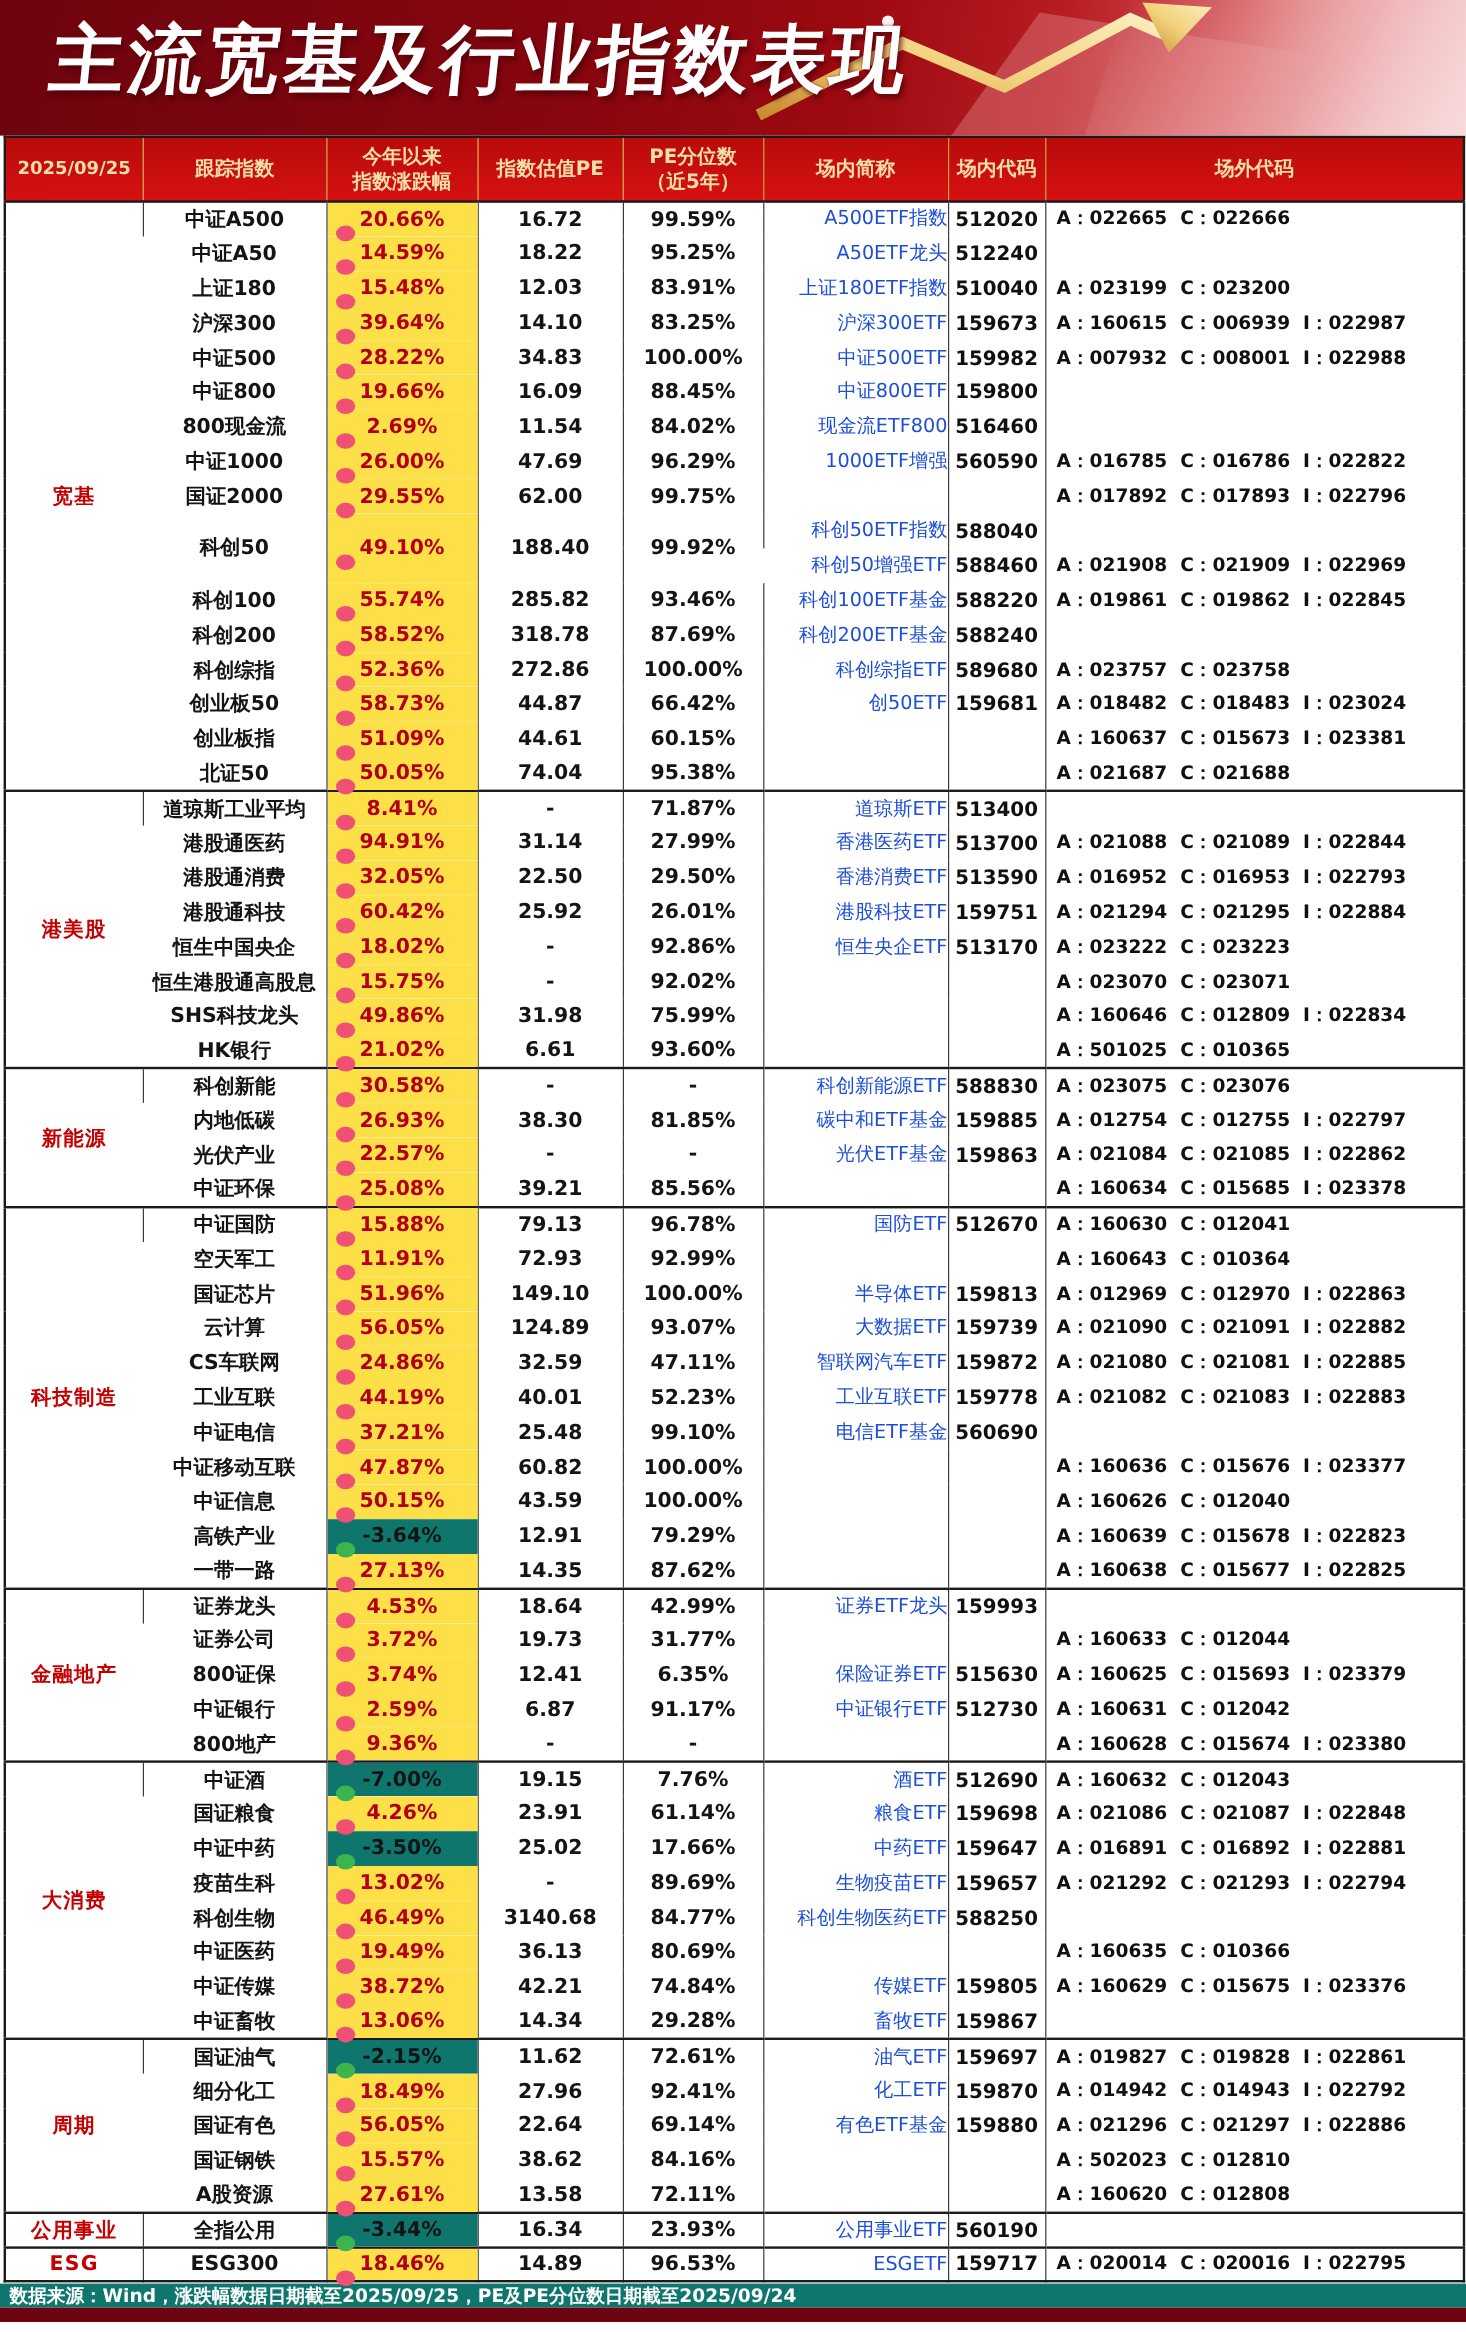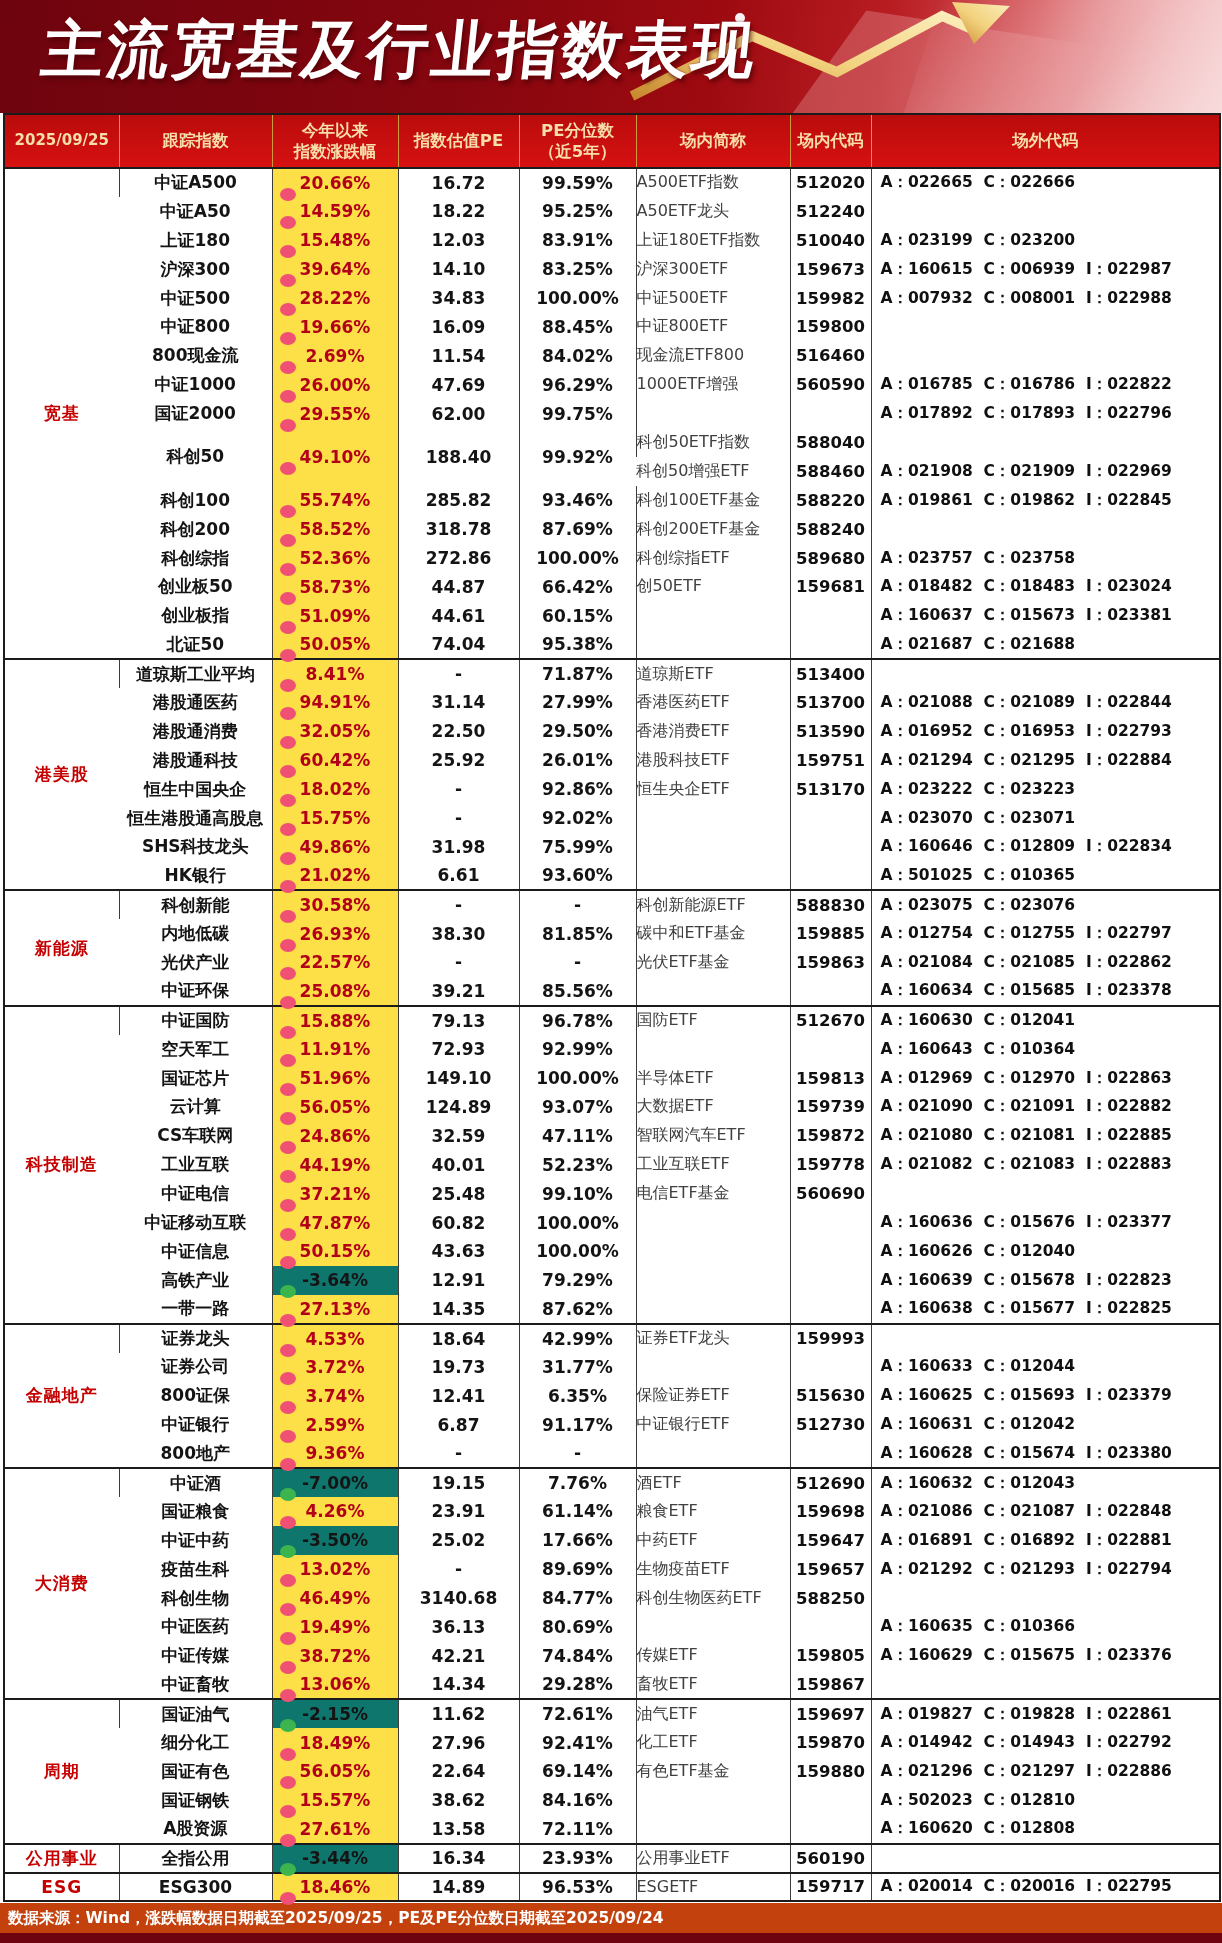--- a/index.html
+++ b/index.html
@@ -34,26 +34,26 @@
   td.idx{font-weight:bold;font-size:17px;color:#141414;text-align:center;white-space:nowrap;margin-left:48px;}
   td.chg{position:relative;text-align:center;}
   td.chg.pos{background:#fde047;}
   td.chg.neg{background:#0f766e;}
   td.chg .val{font-weight:bold;font-size:17px;color:#b30019;}
   td.chg.neg .val{color:#141414;}
   .dot{position:absolute;left:7px;top:calc(50% + 5px);width:16px;height:13px;border-radius:50%;z-index:2;}
   .dot.up{background:#ef5073;}
   .dot.down{background:#3db54e;}
   td.pe,td.pct{font-weight:bold;font-size:17px;color:#141414;text-align:center;}
-  td.abbr{font-size:16px;color:#404040;text-align:left;white-space:nowrap;}
+  td.abbr{font-size:16px;color:#1d4ed8;text-align:right;white-space:nowrap;}
   td.code{font-size:16.5px;font-weight:bold;color:#101010;text-align:center;}
   td.otc{font-size:15.5px;font-weight:bold;color:#101010;text-align:left;padding-left:9px;white-space:pre;}
 
   
-  .footer{height:30px;background:#c2410c;color:#ffffff;font-weight:bold;font-size:15.5px;
+  .footer{height:20px;background:#0f766e;color:#ffffff;font-weight:bold;font-size:15.5px;
     display:flex;align-items:center;padding-left:8px;margin-top:1px;}
   .footer-strip{height:12px;background:#6e0410;}
 </style>
 </head>
 <body>
 
 <div class="page">
 
   <div class="banner">
     <div class="deco1"></div>
@@ -430,21 +430,21 @@
             <td class="chg pos"><span class="dot up"></span><span class="val">47.87%</span></td>
             <td class="pe">60.82</td>
             <td class="pct">100.00%</td>
             <td class="abbr"></td>
             <td class="code"></td>
             <td class="otc">A：160636  C：015676  I：023377</td>
           </tr>
           <tr>
             <td class="idx">中证信息</td>
             <td class="chg pos"><span class="dot up"></span><span class="val">50.15%</span></td>
-            <td class="pe">43.63</td>
+            <td class="pe">43.59</td>
             <td class="pct">100.00%</td>
             <td class="abbr"></td>
             <td class="code"></td>
             <td class="otc">A：160626  C：012040</td>
           </tr>
           <tr>
             <td class="idx">高铁产业</td>
             <td class="chg neg"><span class="dot down"></span><span class="val">-3.64%</span></td>
             <td class="pe">12.91</td>
             <td class="pct">79.29%</td>

